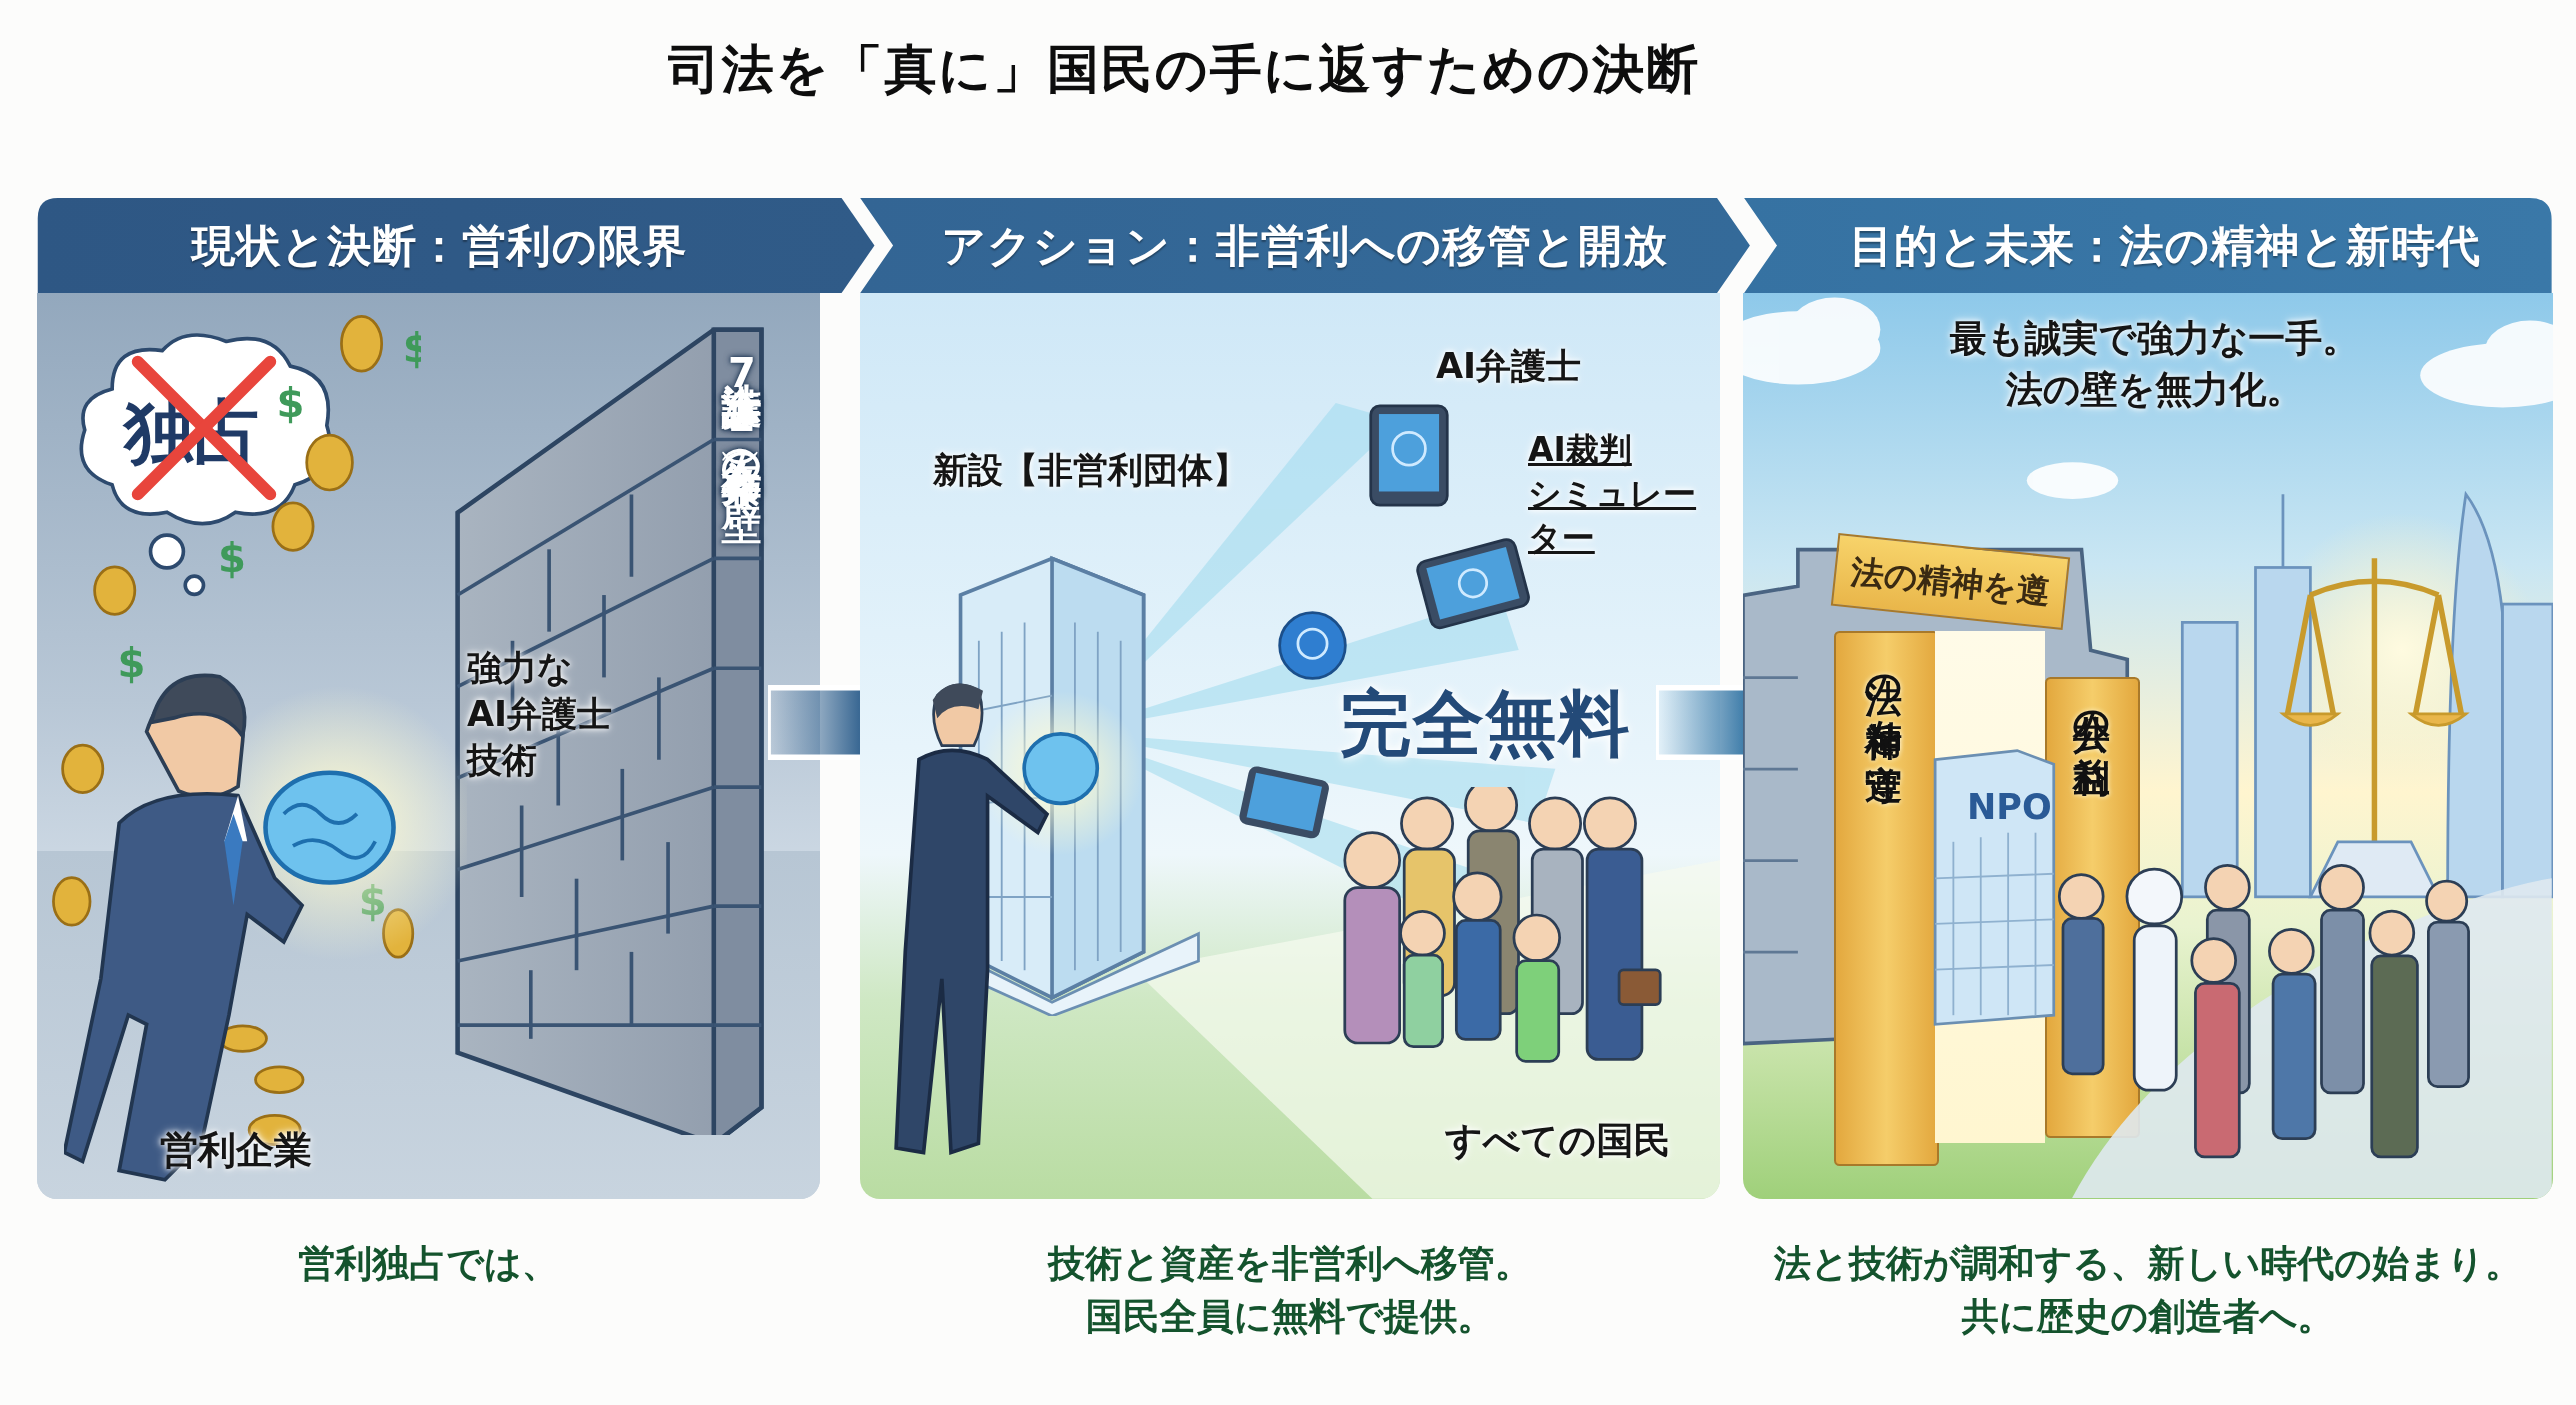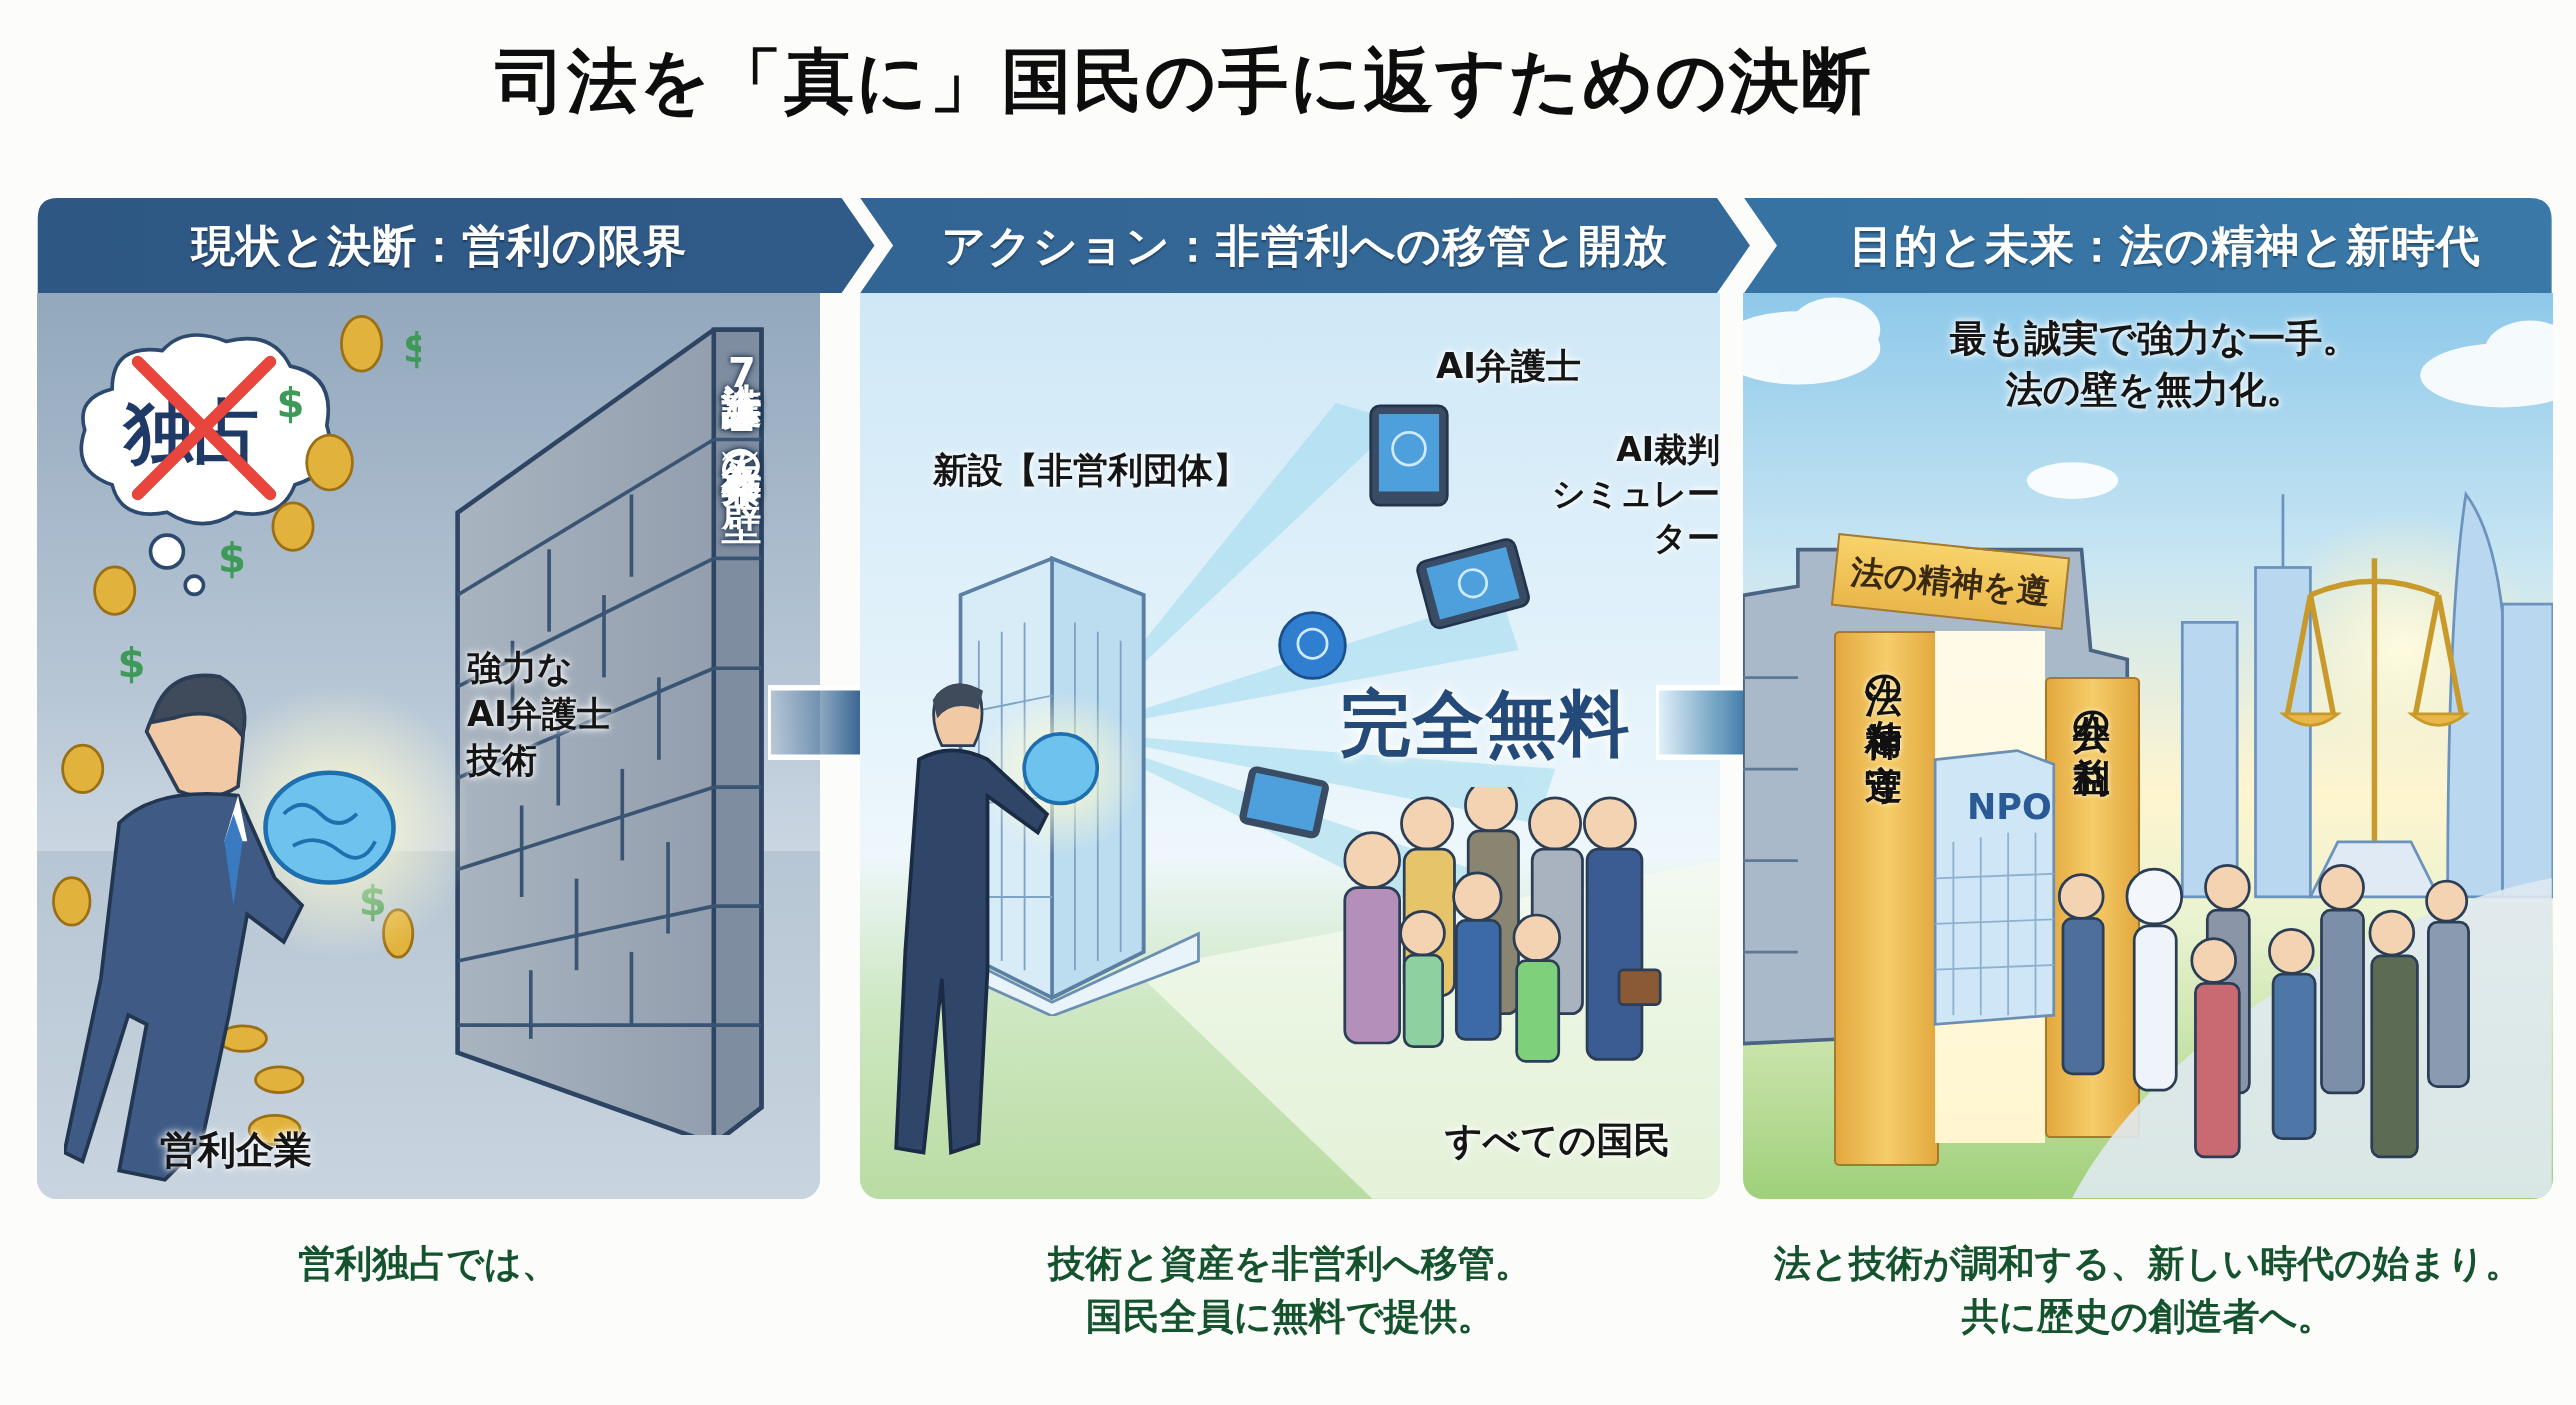--- a/index.html
+++ b/index.html
@@ -4,21 +4,21 @@
 <style>
   html, body { margin:0; padding:0; }
   body {
     width:2576px; height:1405px; position:relative; overflow:hidden;
     background:#fcfcfb;
     font-family:"DejaVu Sans","Liberation Sans",sans-serif;
     color:#111;
   }
   .title {
     position:absolute; left:0; top:35px; width:2368px; text-align:center;
-    font-size:70px; font-weight:bold; letter-spacing:1.8px; color:#0d0d0d;
+    font-size:52px; font-weight:bold; letter-spacing:1.8px; color:#0d0d0d;
   }
   
   .hdr { position:absolute; top:198px; height:95px;padding-left:32px; }
   .hdr svg { position:absolute; left:0; top:0; }
   .hdr .lbl {
     position:absolute; top:0; height:95px; line-height:95px; text-align:center;
     color:#fff; font-size:44px; font-weight:bold; letter-spacing:0.9px;
     text-shadow:0 1.8px 1.8px rgba(0,0,0,.35);
   }
   
@@ -218,21 +218,21 @@
     <path d="M20 460 L130 515 L290 440 L290 470 L130 530 L20 480 Z" fill="#e8f3fa" stroke="#6b8fb2" stroke-width="3"></path>
   </svg>
   <div class="abs scene-label" style="left:73px;top:154px;font-size:35px;">新設【非営利団体】</div>
 
   <div class="abs scene-label" style="left:576px;top:50px;font-size:35px;">AI弁護士</div>
   <svg class="abs" style="left:508px;top:110px;" width="82" height="105" viewBox="0 0 90 115">
     <rect x="3" y="3" width="84" height="109" rx="10" fill="#3a4c64" stroke="#24344a" stroke-width="3"></rect>
     <rect x="12" y="12" width="66" height="85" fill="#4da0dc"></rect>
     <circle cx="45" cy="50" r="18" fill="none" stroke="#cfeaff" stroke-width="3"></circle>
   </svg>
-  <div class="abs scene-label" style="left:668px;top:135px;font-size:33px;text-align:right;line-height:44px;">
+  <div class="abs scene-label" style="left:668px;top:135px;font-size:33px;text-align:left;line-height:44px;text-decoration:underline;">
     <div>AI裁判</div>
     <div>シミュレーター</div>
   </div>
   <svg class="abs" style="left:553px;top:238px;" width="119" height="101" viewBox="0 0 130 110">
     <g transform="rotate(-15 65 55)">
       <rect x="10" y="20" width="110" height="75" rx="10" fill="#3a4c64" stroke="#24344a" stroke-width="3"></rect>
       <rect x="20" y="28" width="90" height="58" fill="#4da0dc"></rect>
       <circle cx="65" cy="57" r="15" fill="none" stroke="#cfeaff" stroke-width="3"></circle>
     </g>
   </svg>

